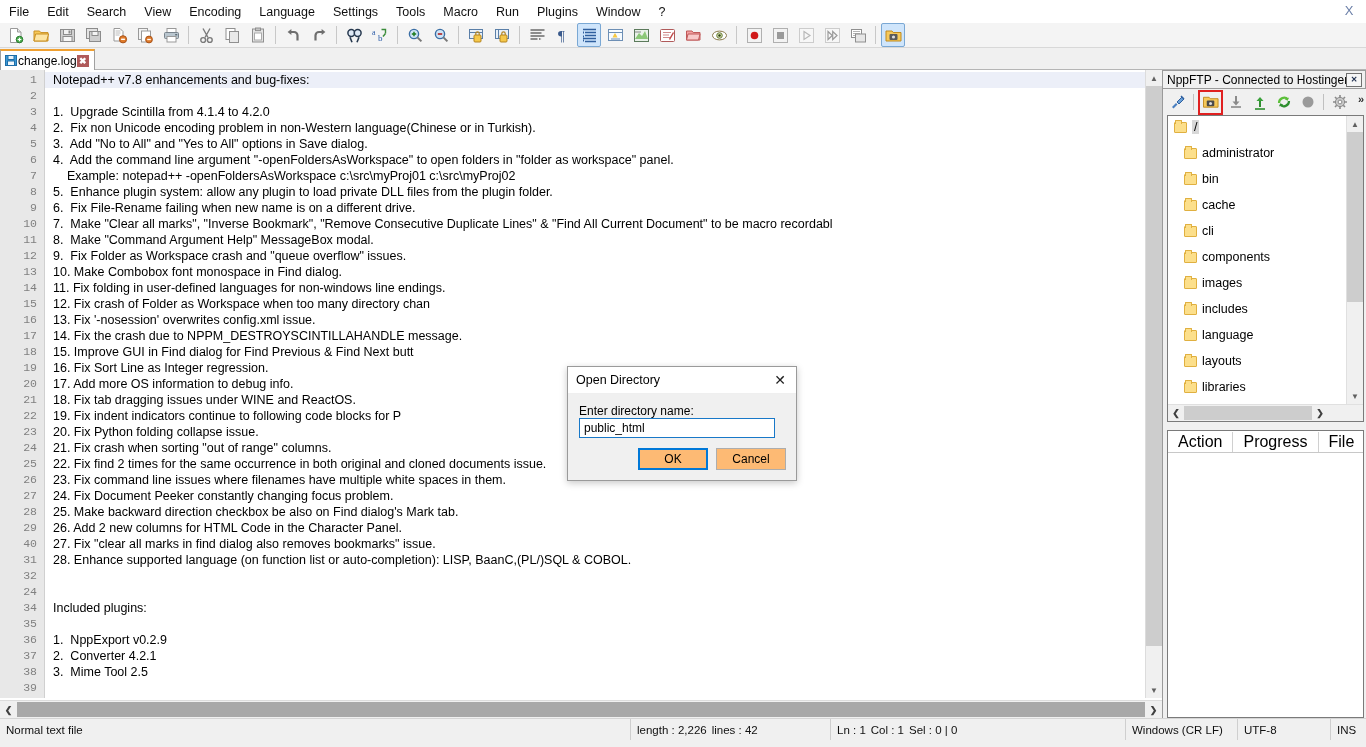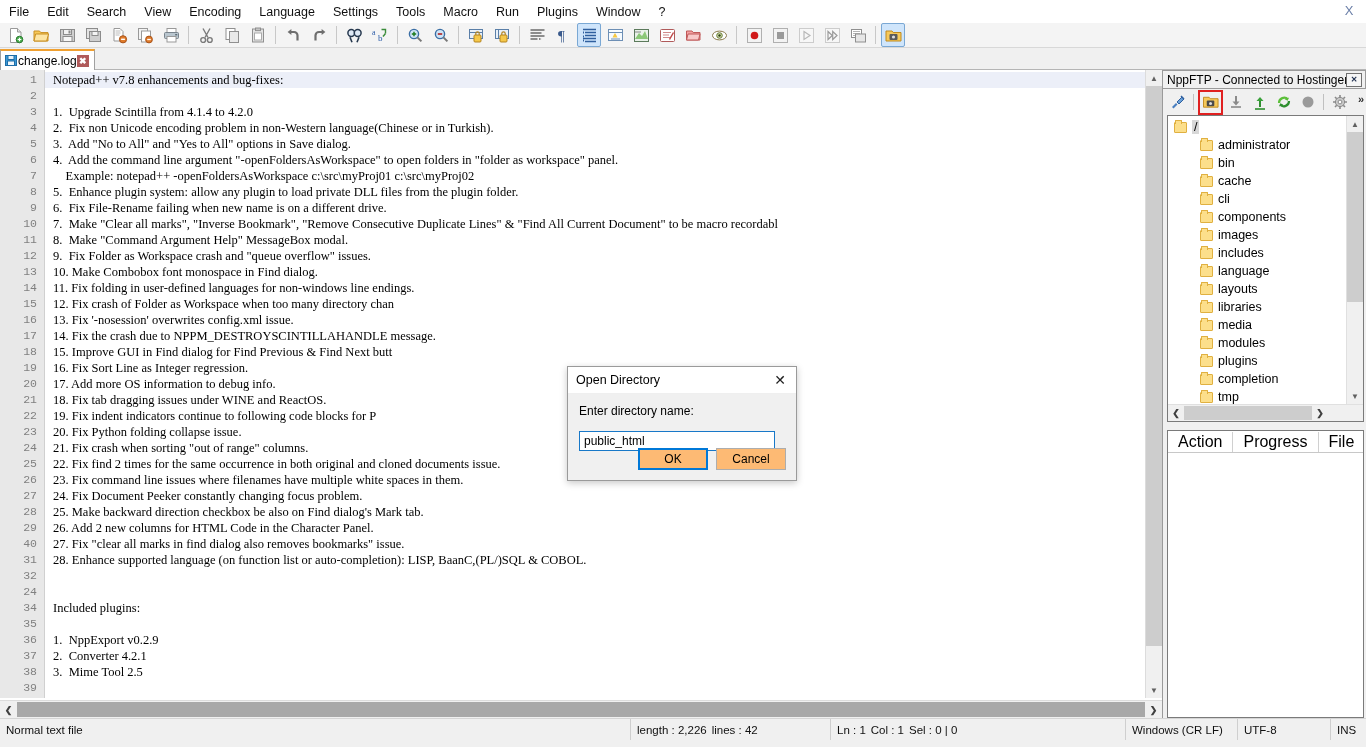--- a/index.html
+++ b/index.html
@@ -65,21 +65,21 @@
   #gutter{
     width:44px;background:#e8e8e8;border-right:1px solid #d0d0d0;
     flex:0 0 44px;padding-top:2px;
   }
   .ln{
     height:16px;line-height:16px;text-align:right;padding-right:7px;
     font-family:"Liberation Mono",monospace;font-size:11.5px;color:#808080;
   }
   #code{
     flex:1;padding-top:2px;overflow:hidden;position:relative;
-    font-family:Liberation Serif, serif;font-size:12.5px;
+    font-family:Liberation Sans, sans-serif;font-size:12.5px;
     white-space:pre;
   }
   .cl{height:16px;line-height:16px;padding-left:8px;color:#000;}
   .cl.cur{background:#eceff8;}
   
   #vscroll{
     position:absolute;right:0;top:0;width:16px;height:628px;background:#f0f0f0;
     border-left:1px solid #dcdcdc;
   }
   .sb-arrow{
@@ -136,21 +136,21 @@
   }
   #ftp-tree{
     position:absolute;left:0;top:0;right:17px;bottom:17px;overflow:hidden;
     padding-top:2px;
   }
   .tree-row{
     height:18px;display:flex;align-items:center;gap:5px;font-size:12.5px;
     padding-left:8px;cursor:default;
   }
   .tree-row.root{padding-left:6px;}
-  .tree-row.child{padding-left:32px;}
+  .tree-row.child{padding-left:16px;margin-top:8px;}
   .tree-row.sel .lbl{background:#d8d8d8;padding:0 2px;}
   .folder-ic{
     width:13px;height:11px;flex:0 0 13px;position:relative;
   }
   .folder-ic i{
     position:absolute;inset:0;background:#fcdf8b;border:1px solid #e0b040;
     border-radius:1px;display:block;
   }
   .folder-ic i:after{
     content:"";position:absolute;left:0;top:-3px;width:5px;height:3px;
@@ -198,21 +198,21 @@
     height:26px;background:#fff;display:flex;align-items:center;
     justify-content:space-between;padding:0 0 0 8px;
     border-bottom:1px solid #efefef;
   }
   #dlg-title .t{font-size:12.5px;color:#000;}
   #dlg-close{
     width:32px;height:26px;display:flex;align-items:center;justify-content:center;
     font-size:14px;color:#202020;cursor:default;
   }
   #dlg-body{padding:10px 11px 0 11px;}
-  #dlg-label{font-size:12px;margin-bottom:13px;color:#000;}
+  #dlg-label{font-size:12px;color:#000;}
   #dlg-input{
     width:196px;height:20px;box-sizing:border-box;border:1px solid #1878c8;
     background:#fff;font-size:12px;padding:0 4px;font-family:"Liberation Sans",sans-serif;
     color:#000;outline:none;
   }
   #dlg-buttons{
     position:absolute;right:10px;bottom:10px;display:flex;gap:8px;
   }
   .dlg-btn{
     width:70px;height:22px;font-size:12px;background:#fdba74;

